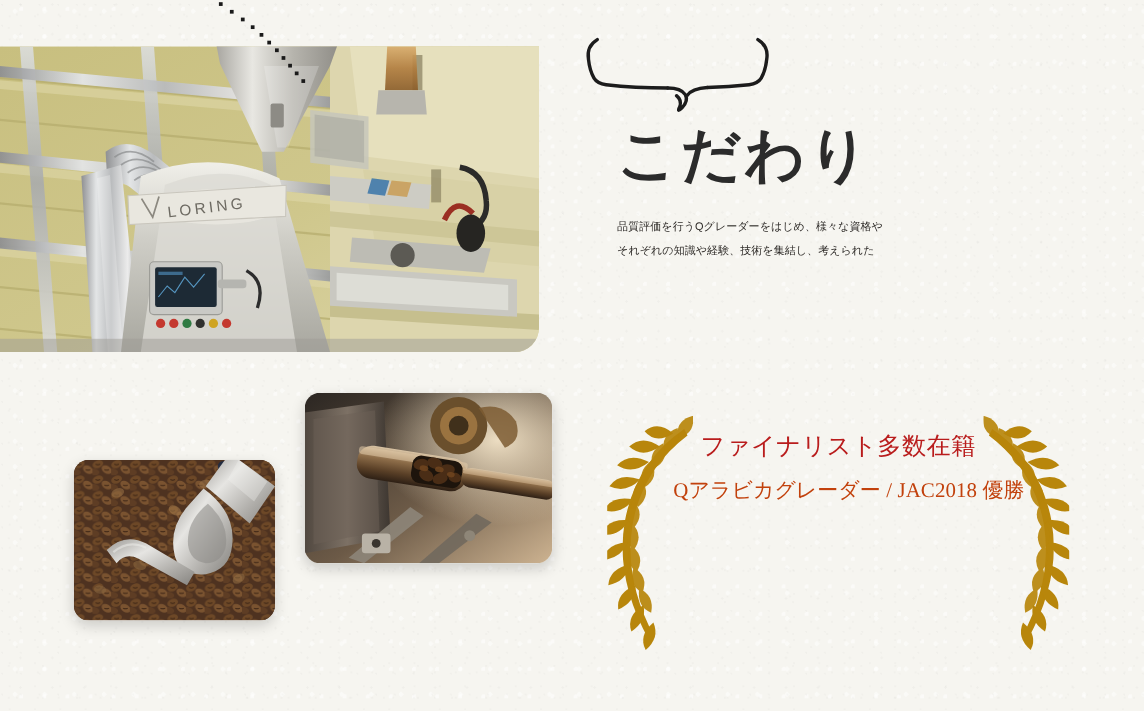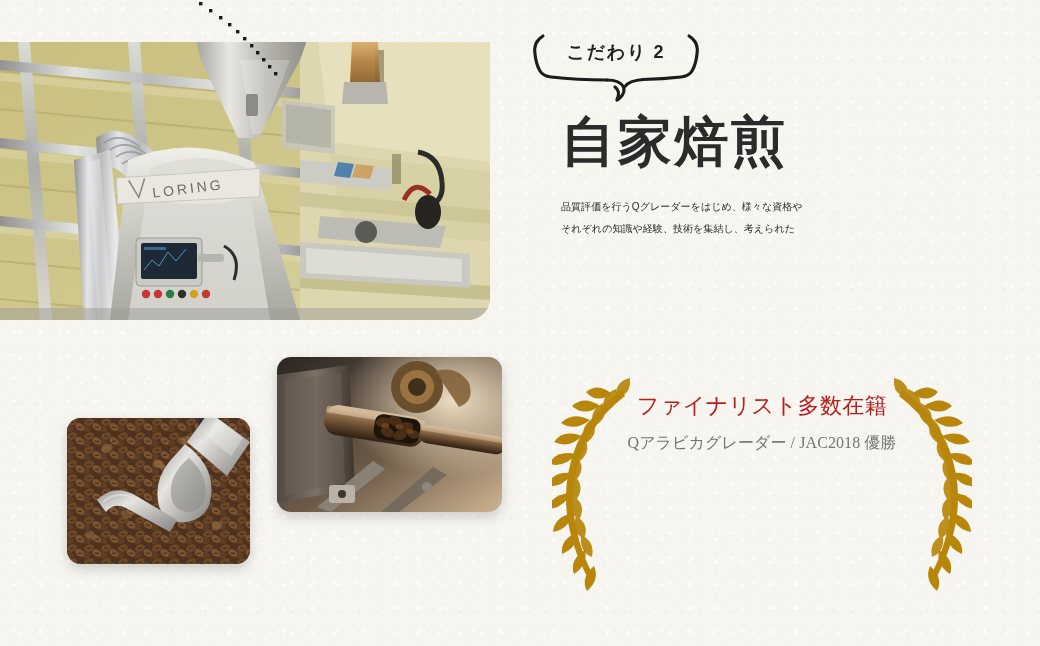--- a/index.html
+++ b/index.html
@@ -91,21 +91,21 @@
     color:#b8860b; font-size:39px; line-height:1.22; letter-spacing:.01em;
     white-space:nowrap;
   }
   .badge-line3{
     font-family:"Liberation Serif", serif;
     color:#b91c1c; font-size:22px; margin-top:7px; letter-spacing:.02em;
     white-space:nowrap;
   }
   .badge-line4{
     font-family:"Liberation Serif", serif;
-    color:#737373; font-size:16px; margin-top:12px; letter-spacing:.005em;
+    color:#c2410c; font-size:19px; margin-top:12px; letter-spacing:.005em;
     white-space:nowrap;
     text-align:center;
   }
 </style>
 </head>
 <body>
 
 <div id="paper-texture"></div>
 
 <svg id="dotted-line" viewBox="0 0 130 80">
@@ -388,24 +388,23 @@
 
   <div id="speech-bubble">
     <svg viewBox="0 0 190 78">
       <g fill="none" stroke="#1c1c1c" stroke-width="3.1" stroke-linecap="round">
         <path d="M22 8 q-10 6 -8 18 q1 10 5 17 q3 5 11 6 q26 3 56 3"></path>
         <path d="M168 8 q10 6 8 18 q-1 10 -5 17 q-3 5 -11 6 q-18 2 -38 2.5"></path>
         <path d="M86 52 q12 0 16 6 q3 6 -3 12 q-5 5 -2 -1 q2 -6 -3 -10"></path>
         <path d="M122 51.5 q-14 1 -18 7"></path>
       </g>
     </svg>
-    <div id="bubble-label">こだわり 2</div>
   </div>
 
-  <h1 id="page-title">自家焙煎</h1>
+  <h1 id="page-title">こだわり</h1>
 
   <div id="body-copy">
     <p>品質評価を行うQグレーダーをはじめ、様々な資格や</p>
     <p>それぞれの知識や経験、技術を集結し、考えられた</p>
   </div>
 </div>
 
 <div id="award-badge">
 
   <div id="laurel-left">

